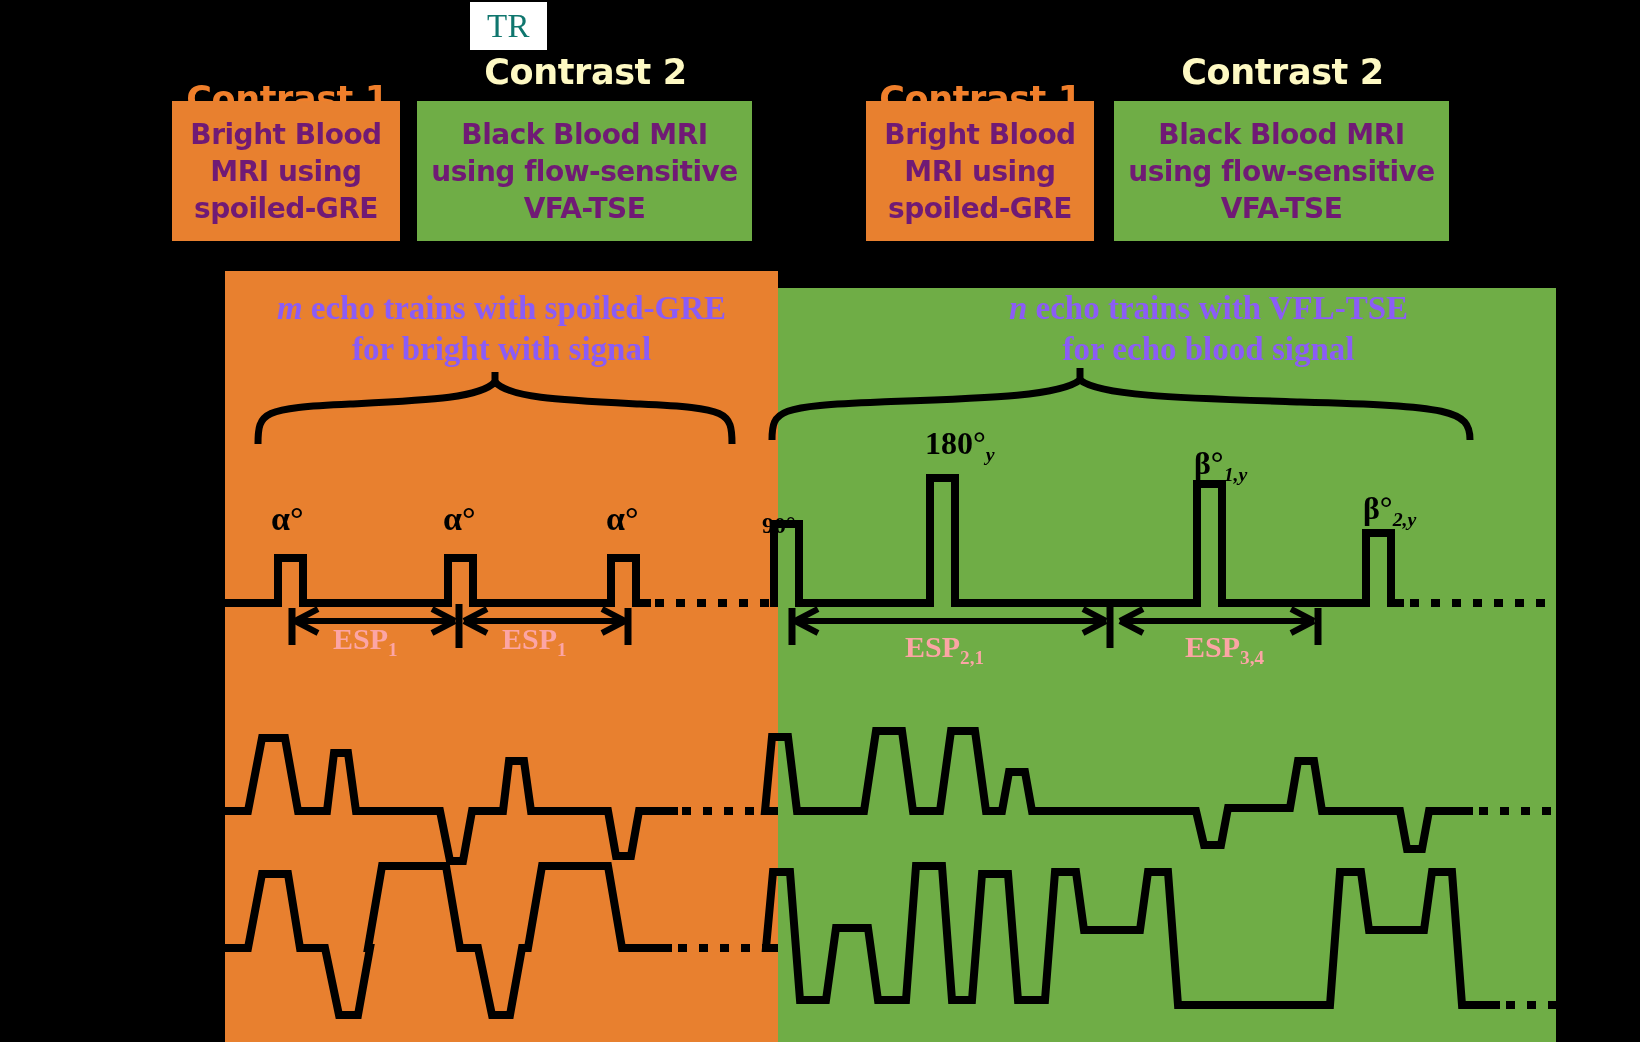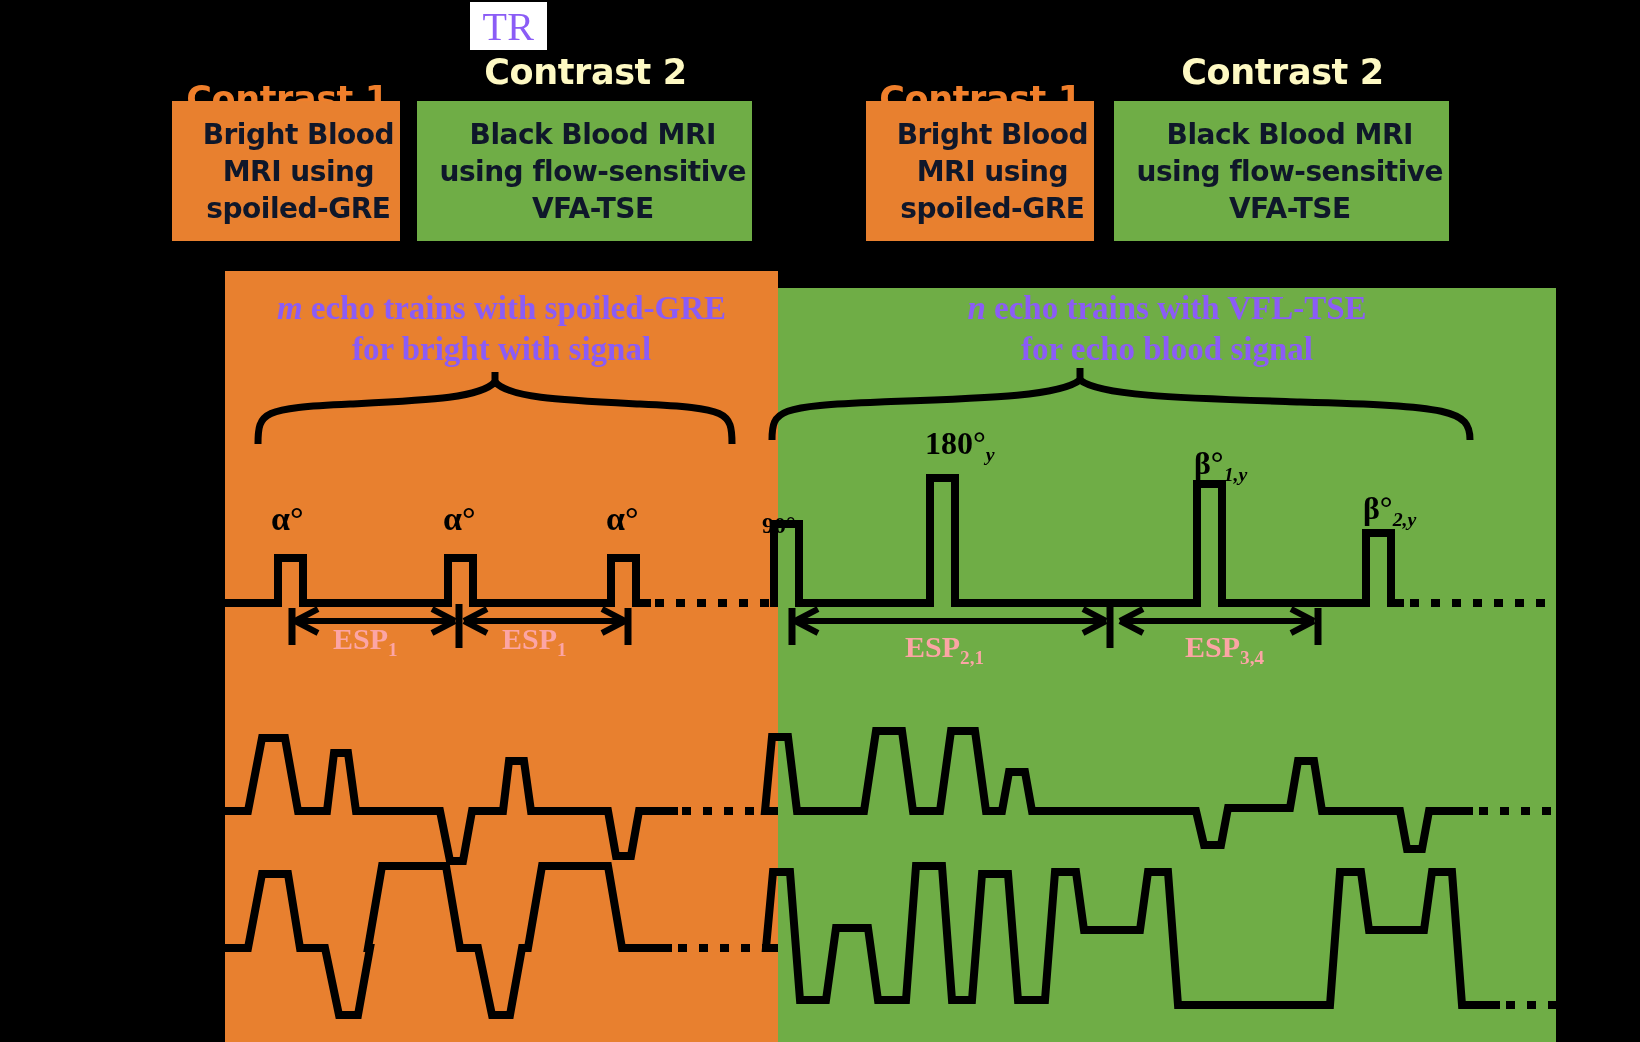--- a/index.html
+++ b/index.html
@@ -9,50 +9,50 @@
     background:#000;
     overflow:hidden;
     font-family:"Liberation Sans", sans-serif;
   }
   
   .tr-badge{
     position:absolute;
     left:470px;top:2px;
     width:77px;height:48px;
     background:#ffffff;
-    color:#8b5cf6;
-    font-family:"Liberation Serif", serif;
-    font-size:40px;
+    color:#0f766e;
+    font-family:"Liberation Serif", serif;
+    font-size:33px;
     font-weight:400;
     display:flex;align-items:center;justify-content:center;
     letter-spacing:0.5px;
   }
   
   .contrast-title{
     position:absolute;
     font-family:"DejaVu Sans", sans-serif;
     font-size:35px;
     font-weight:bold;
     text-align:center;
     white-space:nowrap;
     letter-spacing:-0.4px;
   }
   .c-orange{color:#F07F2B;margin-top:27px;}
   .c-green{color:#fef9c3;}
 
   .label-box{
     position:absolute;
     box-sizing:border-box;
-    color:#0f172a;
+    color:#701a75;
     font-family:"DejaVu Sans", sans-serif;
     font-weight:bold;
     font-size:28px;
     line-height:37px;
     text-align:center;
-    display:flex;align-items:center;justify-content:flex-end;
+    display:flex;align-items:center;justify-content:center;
     padding:4px 6px;
     letter-spacing:-0.5px;
   }
   .box-orange{background:#E8802F;}
   .box-green{background:#6FAD46;}
 
   
   .panel{position:absolute;}
   .panel-orange{background:#E8802F;}
   .panel-green{background:#6FAD46;}
@@ -138,21 +138,21 @@
   </div>
 
   <div class="panel panel-orange" style="left:225px;top:271px;width:553px;height:771px;"></div>
   <div class="panel panel-green" style="left:778px;top:288px;width:778px;height:754px;"></div>
 
   <div class="panel-caption" style="left:225px;top:288px;width:553px;">
     <i>m</i><span> echo trains with spoiled-GRE</span><br>
     <span>for bright with signal</span>
   </div>
 
-  <div class="panel-caption" style="left:778px;top:288px;width:778px;">
+  <div class="panel-caption" style="left:778px;top:288px;width:861px;">
     <i>n</i><span> echo trains with VFL-TSE</span><br>
     <span>for echo blood signal</span>
   </div>
 
   <div class="flip" style="left:271px;top:500px;font-size:34px;">α°</div>
   <div class="flip" style="left:443px;top:500px;font-size:34px;">α°</div>
   <div class="flip" style="left:606px;top:500px;font-size:34px;">α°</div>
 
   <div class="flip" style="left:762px;top:512px;font-size:24px;text-align:right;">
     <span>90°</span><span class="sub">x</span>

